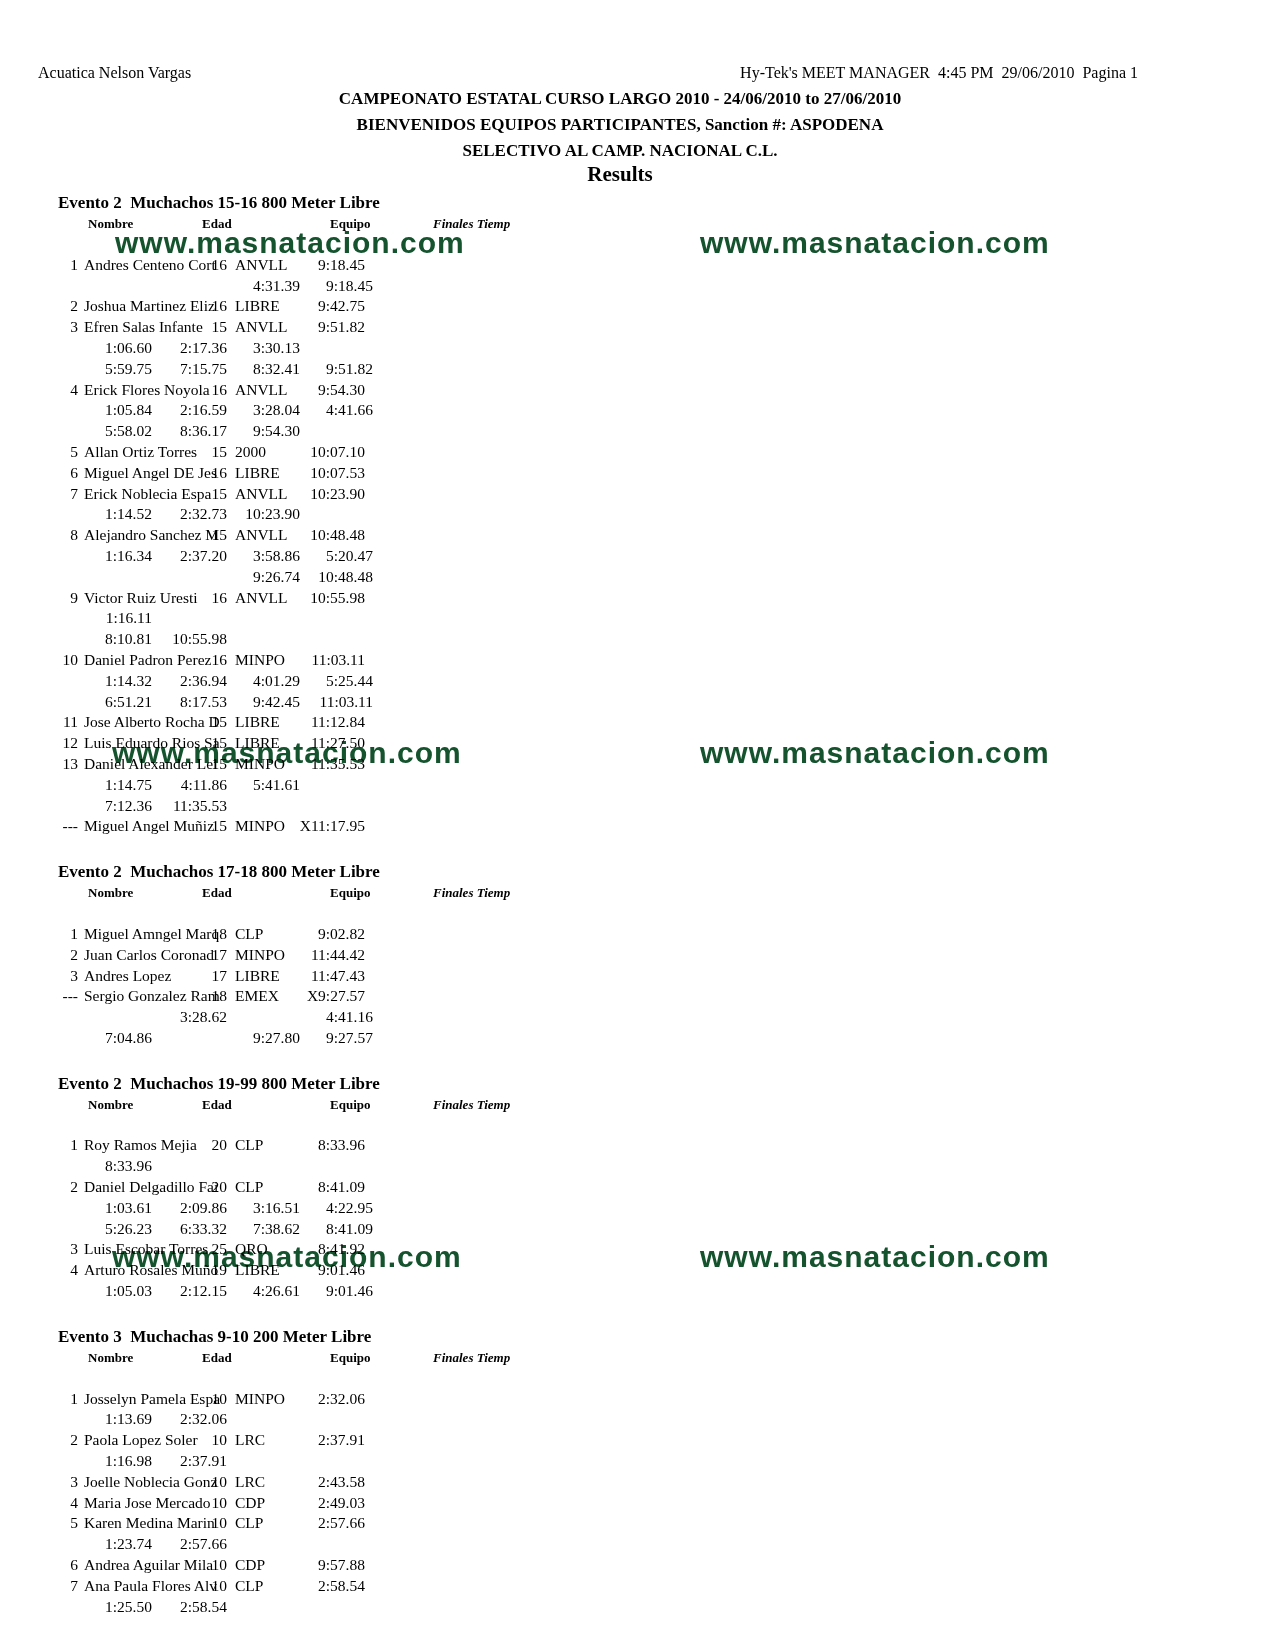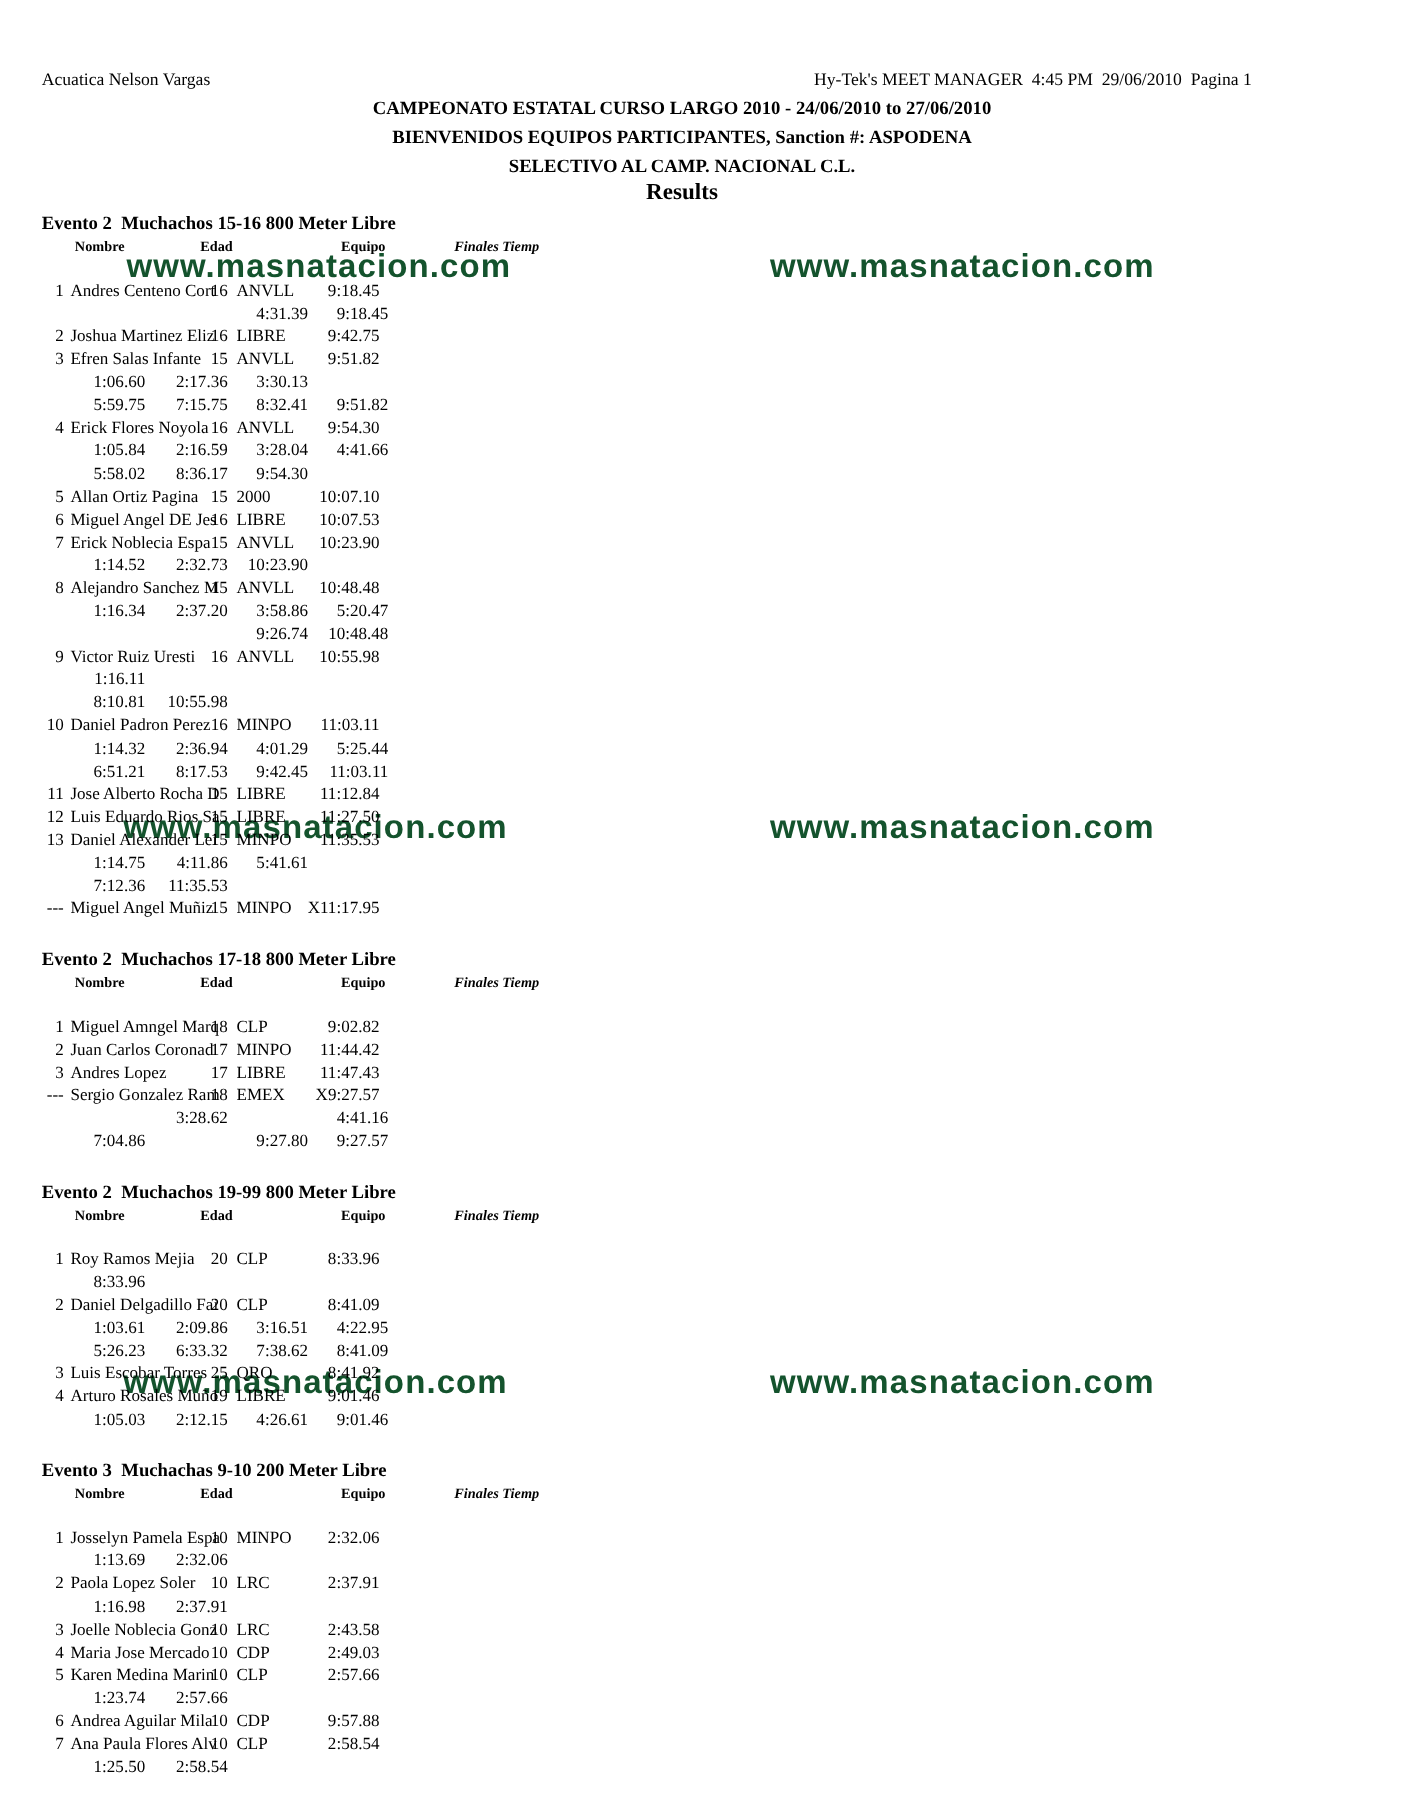--- a/index.html
+++ b/index.html
@@ -15,21 +15,21 @@
   }
   .layer { position:absolute; left:0; top:0; width:1275px; z-index:1; }
   .topline {
     position:absolute; top:64px; left:38px; width:1100px;
     display:flex; justify-content:space-between; font-size:16px;
   }
   .topline span { white-space:pre; }
   .cline { position:absolute; left:0; width:1240px; text-align:center; font-weight:bold; font-size:17px; white-space:pre; }
   .c1 { top:89px; } .c2 { top:115px; } .c3 { top:141px; }
   .results-title { position:absolute; top:162px; left:0; width:1240px; text-align:center; font-weight:bold; font-size:21px; }
-  #events { position:absolute; top:192px; left:0; width:1199px; }
+  #events { position:absolute; top:192px; left:0; width:1199px;padding-left:20px; }
   .event + .event { margin-top:24px; }
   .evt-title { margin-left:38px; font-weight:bold; font-size:17px; height:21px; line-height:21px; white-space:pre; }
   .hdr-row { position:relative; height:21px; font-weight:bold; font-size:13px; line-height:21px; }
   .hdr-row span { position:absolute; white-space:pre; }
   .h-nombre { left:68px; } .h-edad { left:182px; } .h-equipo { left:310px; } .h-finales { left:413px;font-style:italic; }
   .blank-row { height:20.8px; }
   .m-row, .s-row { position:relative; height:20.8px; font-size:15.5px; line-height:20.8px; }
   .m-row span, .s-row span { position:absolute; white-space:pre; }
   .f-rank   { left:20px;  width:38px;  text-align:right; }
   .f-name   { left:64px; }
@@ -119,21 +119,21 @@
           <span class="sc3">3:28.04</span>
           <span class="sc4">4:41.66</span>
         </div>
         <div class="s-row">
           <span class="sc1">5:58.02</span>
           <span class="sc2">8:36.17</span>
           <span class="sc3">9:54.30</span>
         </div>
         <div class="m-row">
           <span class="f-rank">5</span>
-          <span class="f-name">Allan Ortiz Pagina</span>
+          <span class="f-name">Allan Ortiz Torres</span>
           <span class="f-age">15</span>
           <span class="f-team">2000</span>
           <span class="f-finals">10:07.10</span>
         </div>
         <div class="m-row">
           <span class="f-rank">6</span>
           <span class="f-name">Miguel Angel DE Jes</span>
           <span class="f-age">16</span>
           <span class="f-team">LIBRE</span>
           <span class="f-finals">10:07.53</span>

